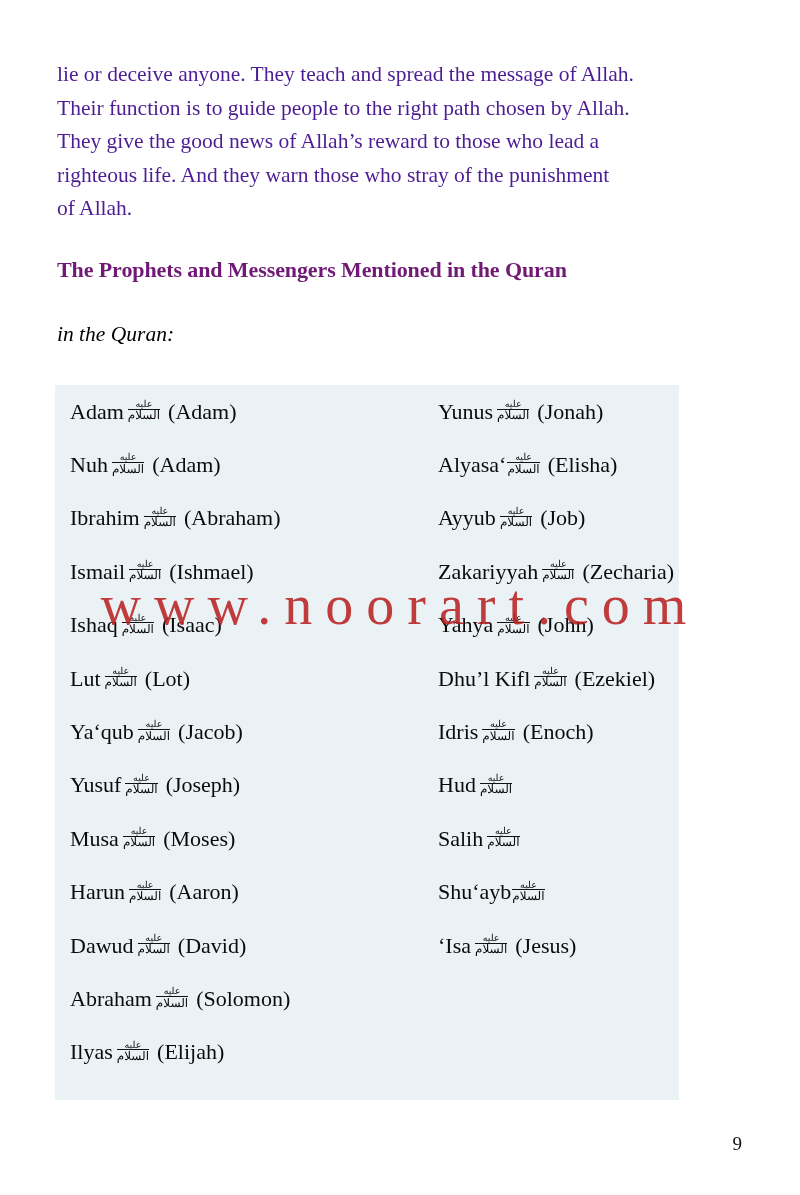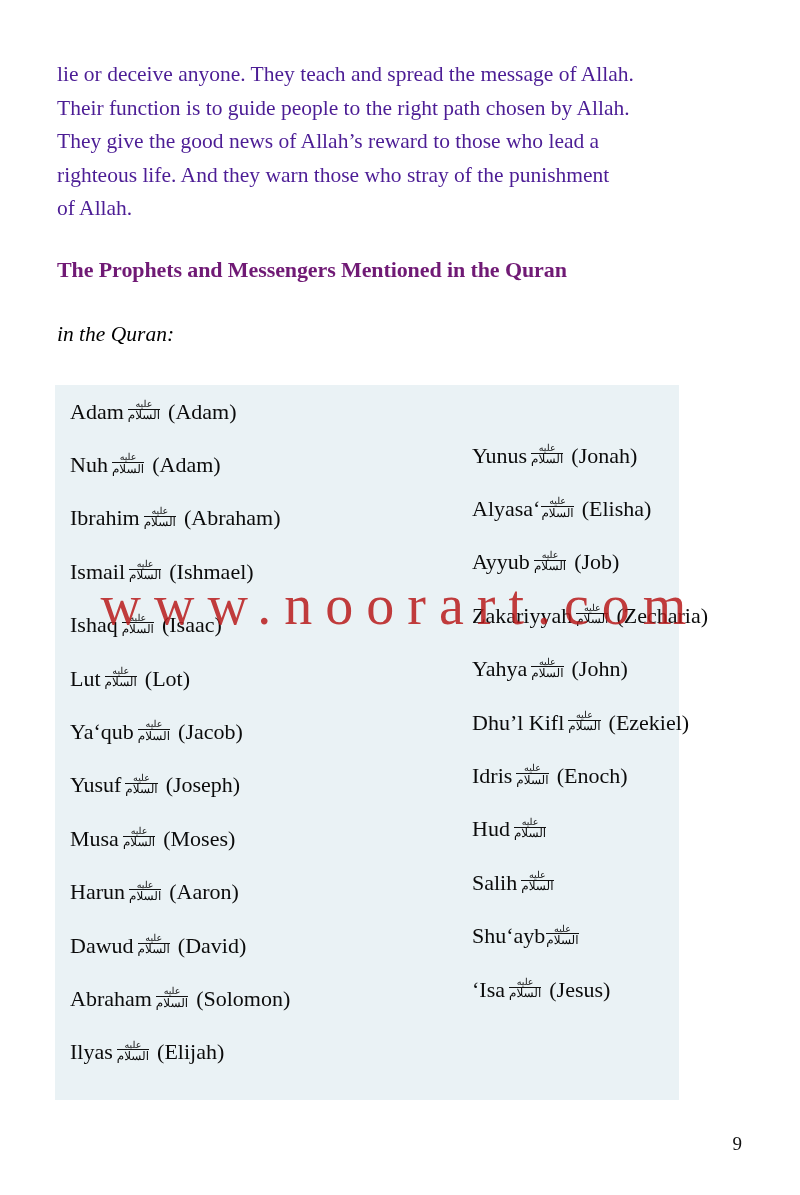--- a/index.html
+++ b/index.html
@@ -72,21 +72,21 @@
     width: 624px;
     height: 715px;
     background: #eaf2f5;
   }
 
   .col {
     position: absolute;
     top: 0;
   }
   .col-left  { left: 15px;  width: 370px; }
-  .col-right { left: 417px; width: 300px; margin-top: 44px; }
+  .col-right { left: 383px; width: 300px; }
 
   .name-row {
     height: 53.4px;
     display: flex;
     align-items: center;
     font-size: 22px;
     white-space: nowrap;
     color: #0b0b0b;
   }
 

